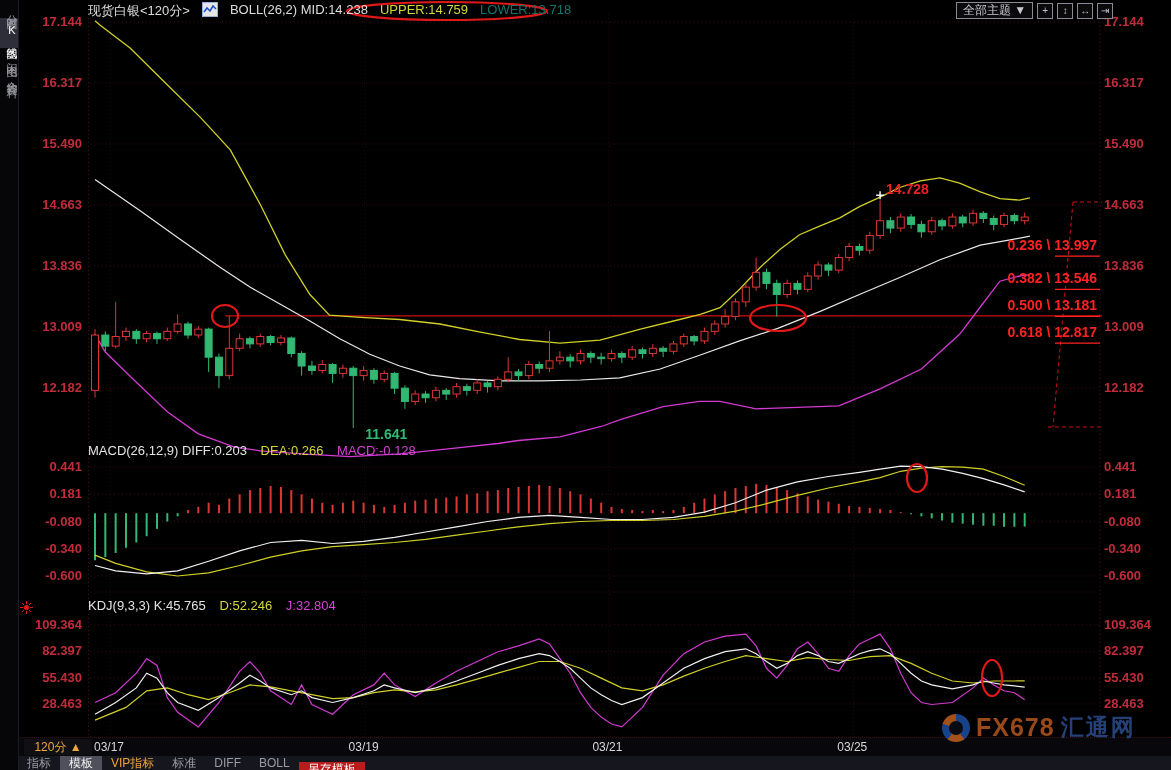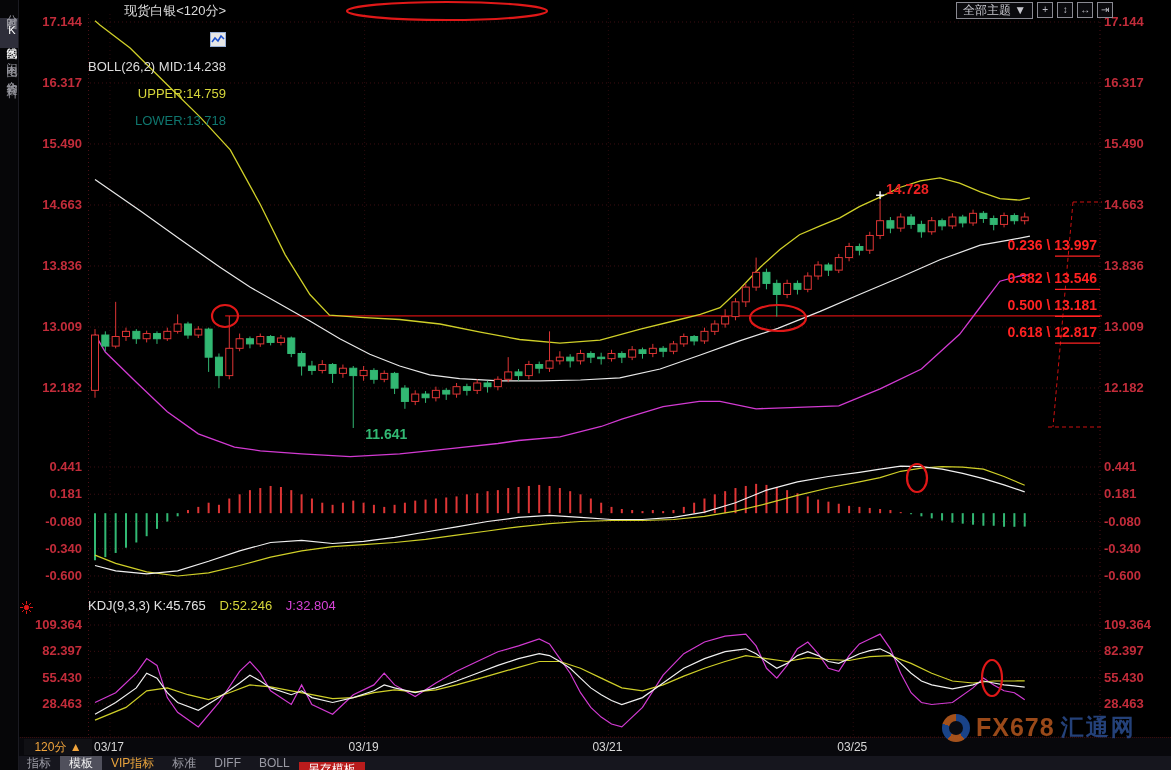--- a/index.html
+++ b/index.html
@@ -8,26 +8,26 @@
   #chart-svg{position:absolute;left:0;top:0;z-index:1;}
   .ov{position:absolute;z-index:2;}
   
   #sidebar{position:absolute;left:0;top:0;width:18px;height:770px;background:#060608;z-index:3;
            border-right:1px solid #1b1b22;}
   .side-item{width:18px;color:#9a9aa2;font-size:11px;line-height:13px;text-align:center;
              writing-mode:vertical-rl;text-orientation:upright;letter-spacing:2px;
              padding:6px 0;cursor:pointer;}
   .side-item.sel{background:#2e2e3a;color:#fff;}
   
-  #hdr{left:88px;top:2px;display:flex;align-items:flex-end;gap:12px;font-size:13px;color:#dcdcdc;white-space:nowrap;flex-direction:column;}
+  #hdr{left:88px;top:2px;display:flex;align-items:flex-start;gap:12px;font-size:13px;color:#dcdcdc;white-space:nowrap;}
   .hdr-upper{color:#d6d63a;}
   .hdr-lower{color:#0f766e;}
   .boll-ic{width:14px;height:13px;background:#e6e6e6;border:1px solid #98b0d8;display:inline-block;}
   
-  #topright{left:956px;top:2px;display:flex;align-items:flex-start;gap:4px;}
+  #topright{left:956px;top:2px;display:flex;align-items:flex-end;gap:4px;}
   .theme-dd{border:1px solid #8a8a92;color:#c8c8cf;font-size:12px;padding:0 6px;height:15px;
             line-height:15px;cursor:pointer;background:#0a0a0d;}
   .tool-btn{width:14px;height:14px;border:1px solid #8a8a92;color:#c0c0c8;font-size:10px;line-height:13px;
             text-align:center;cursor:pointer;background:#0a0a0d;}
   
   #macd-hdr{left:88px;top:443px;font-size:13px;color:#e2e2e2;white-space:nowrap;}
   #kdj-hdr{left:88px;top:598px;font-size:13px;color:#e2e2e2;white-space:nowrap;}
   .v-dea{color:#d6d63a;margin-left:10px;}
   .v-macd{color:#d643d6;margin-left:10px;}
   #kdj-mark{left:20px;top:600px;width:13px;height:13px;}
@@ -435,20 +435,25 @@
   </div>
 
   <div id="topright" class="ov">
     <div class="theme-dd">全部主题 ▼</div>
     <div class="tool-btn">+</div>
     <div class="tool-btn">↕</div>
     <div class="tool-btn">↔</div>
     <div class="tool-btn">⇥</div>
   </div>
 
+  <div id="macd-hdr" class="ov">
+    <span>MACD(26,12,9) DIFF:0.203</span>
+    <span class="v-dea">DEA:0.266</span>
+    <span class="v-macd">MACD:-0.128</span>
+  </div>
 
   <div id="kdj-mark" class="ov">
     <svg width="13" height="13">
         <g stroke="#e01818" stroke-width="1">
           <circle cx="6.5" cy="6.5" r="2.2" fill="#e01818"></circle>
           <line x1="6.5" y1="0" x2="6.5" y2="3"></line>
           <line x1="6.5" y1="10" x2="6.5" y2="13"></line>
           <line x1="0" y1="6.5" x2="3" y2="6.5"></line>
           <line x1="10" y1="6.5" x2="13" y2="6.5"></line>
           <line x1="2" y1="2" x2="4" y2="4"></line>

